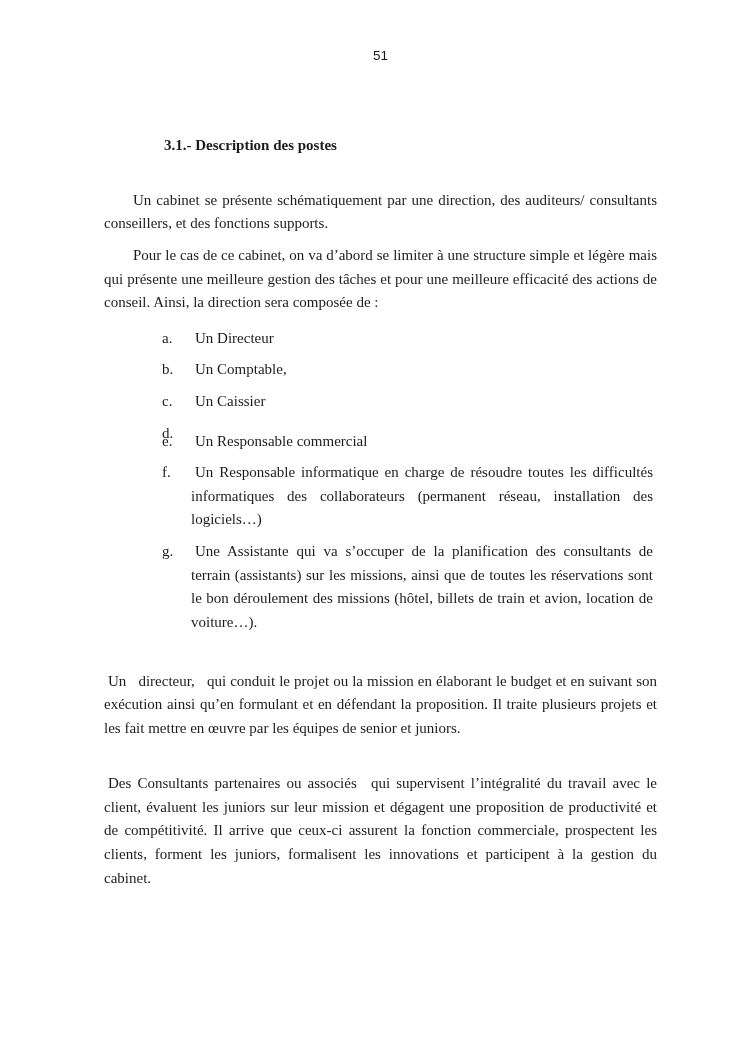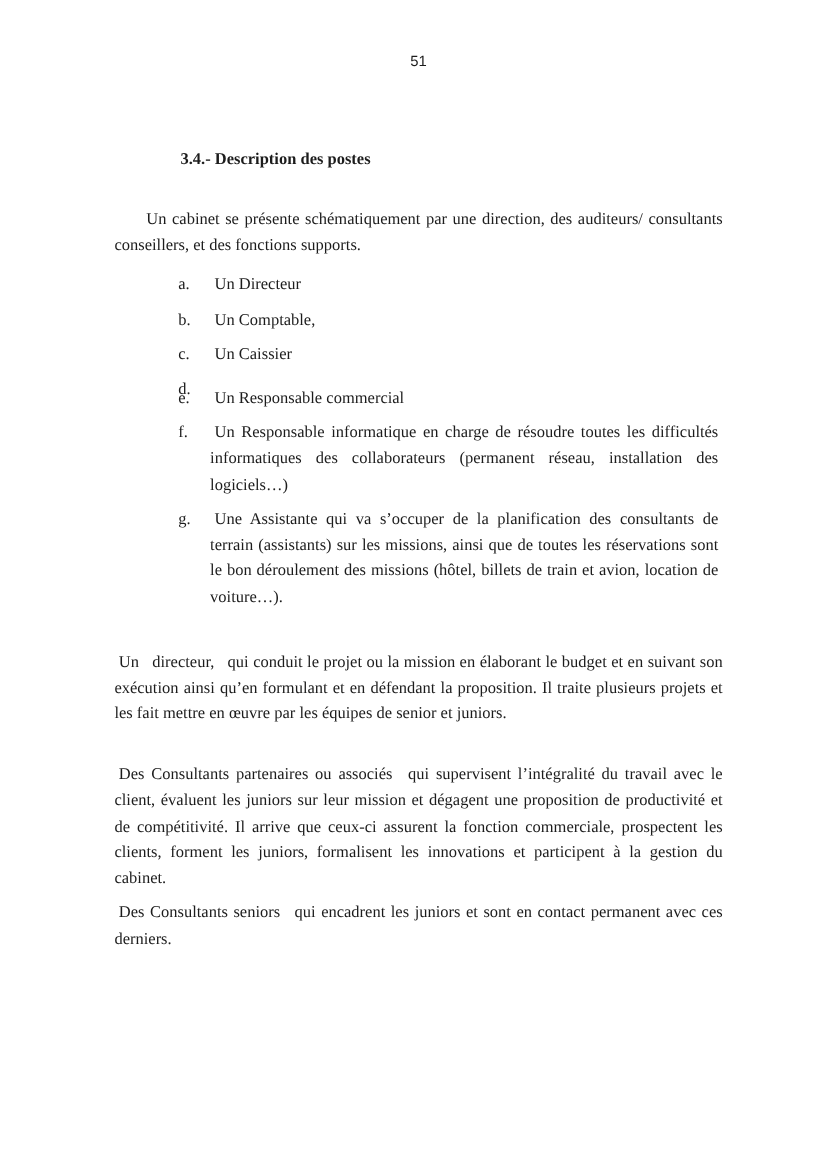--- a/index.html
+++ b/index.html
@@ -54,42 +54,42 @@
 
 <div class="page">
 
   <div class="pageno">51</div>
 
   <div class="content">
 
 
     <div class="blank"></div>
 
-    <h2 class="heading">3.4.- Description des postes</h2>
+    <h2 class="heading">3.1.- Description des postes</h2>
 
     <div class="blank"></div>
 
     <p class="justify indent">Un cabinet se présente schématiquement par une direction, des auditeurs/ consultants conseillers, et des fonctions supports.</p>
 
+    <p class="justify indent">Pour le cas de ce cabinet, on va d’abord se limiter à une structure simple et légère mais qui présente une meilleure gestion des tâches et pour une meilleure efficacité des actions de conseil. Ainsi, la direction sera composée de :</p>
 
     <ol class="alpha-list">
       <li class="list-item justify"><span class="marker">a.</span><span>Un Directeur</span></li>
       <li class="list-item justify"><span class="marker">b.</span><span>Un Comptable,</span></li>
       <li class="list-item justify"><span class="marker">c.</span><span>Un Caissier</span></li>
       <li class="list-item justify"><span class="marker">d.</span></li>
       <li class="list-item justify"><span class="marker">e.</span><span>Un Responsable commercial</span></li>
       <li class="list-item justify"><span class="marker">f.</span><span>Un Responsable informatique en charge de résoudre toutes les difficultés informatiques des collaborateurs (permanent réseau, installation des logiciels…)</span></li>
       <li class="list-item justify"><span class="marker">g.</span><span>Une Assistante qui va s’occuper de la planification des consultants de terrain (assistants) sur les missions, ainsi que de toutes les réservations sont le bon déroulement des missions (hôtel, billets de train et avion, location de voiture…).</span></li>
     </ol>
 
     <div class="blank"></div>
 
 
     <p class="justify"><span>Un </span><span class="u">directeur,</span><span> qui conduit le projet ou la mission en élaborant le budget et en suivant son exécution ainsi qu’en formulant et en défendant la proposition. Il traite plusieurs projets et les fait mettre en œuvre par les équipes de senior et juniors.</span></p>
 
     <div class="blank"></div>
 
     <p class="justify"><span class="u">Des Consultants partenaires ou associés</span><span> qui supervisent l’intégralité du travail avec le client, évaluent les juniors sur leur mission et dégagent une proposition de productivité et de compétitivité. Il arrive que ceux-ci assurent la fonction commerciale, prospectent les clients, forment les juniors, formalisent les innovations et participent à la gestion du cabinet.</span></p>
 
-    <p class="justify"><span class="u">Des Consultants seniors</span><span> qui encadrent les juniors et sont en contact permanent avec ces derniers.</span></p>
 
   </div>
 </div>
 
 </body></html>

